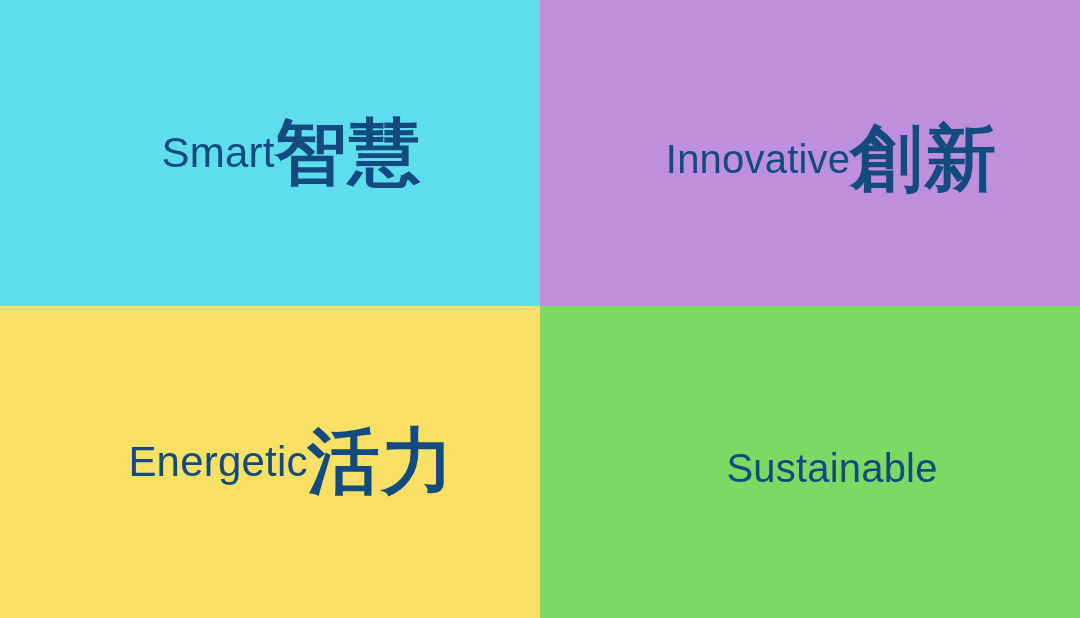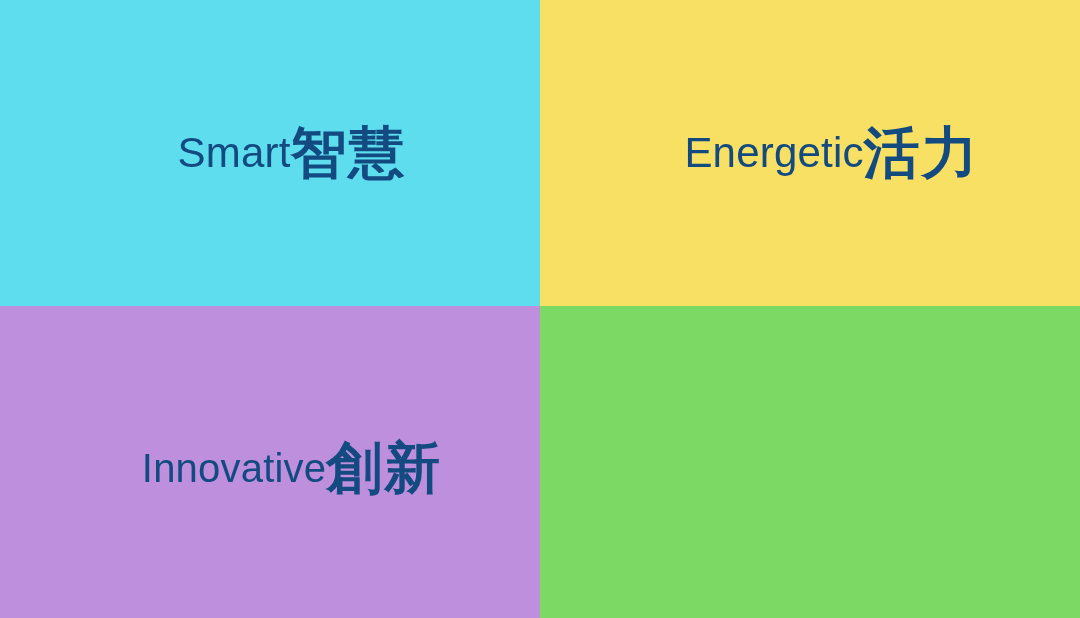--- a/index.html
+++ b/index.html
@@ -42,21 +42,21 @@
 
   .value-en {
     font-size: 42px;
     font-weight: 400;
     letter-spacing: 0.2px;
     line-height: 1.0;
     white-space: nowrap;
   }
 
   .value-zh {
-    font-size: 56px;
+    font-size: 72px;
     font-weight: 700;
     line-height: 1.08;
     letter-spacing: 2px;
     white-space: nowrap;
   }
 
   
   #quadrant-innovative .value-block,
   #quadrant-sustainable .value-block {
     transform: translateX(22px) translateY(6px);
@@ -71,32 +71,33 @@
 
 <div id="value-grid">
 
   <section class="quadrant" id="quadrant-smart" style="background-color: rgb(93, 221, 238);">
     <div class="value-block">
       <div class="value-en">Smart</div>
       <div class="value-zh">智慧</div>
     </div>
   </section>
 
+  <section class="quadrant" id="quadrant-innovative" style="background-color: rgb(189, 143, 221);">
+    <div class="value-block">
+      <div class="value-en">Innovative</div>
+      <div class="value-zh">創新</div>
+    </div>
+  </section>
+
   <section class="quadrant" id="quadrant-energetic" style="background-color: rgb(247, 224, 99);">
     <div class="value-block">
       <div class="value-en">Energetic</div>
       <div class="value-zh">活力</div>
     </div>
   </section>
 
-  <section class="quadrant" id="quadrant-innovative" style="background-color: rgb(189, 143, 221);">
-    <div class="value-block">
-      <div class="value-en">Innovative</div>
-      <div class="value-zh">創新</div>
-    </div>
-  </section>
-
   <section class="quadrant" id="quadrant-sustainable" style="background-color: rgb(123, 217, 100);">
     <div class="value-block">
+      <div class="value-en">Sustainable</div>
     </div>
   </section>
 
 </div>
 
 </body></html>

